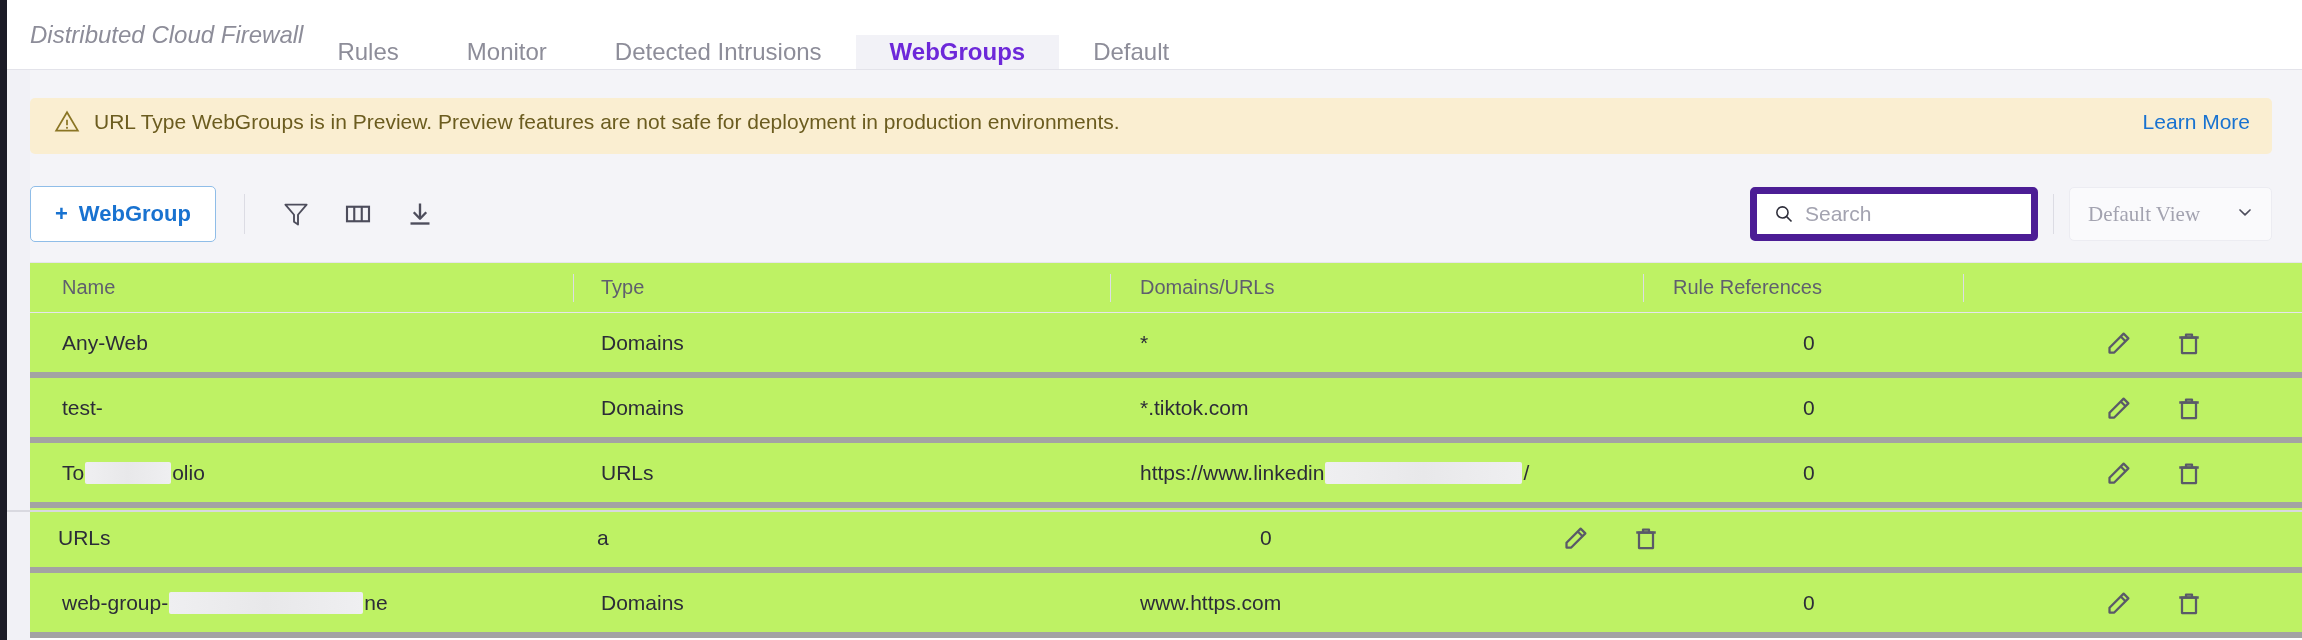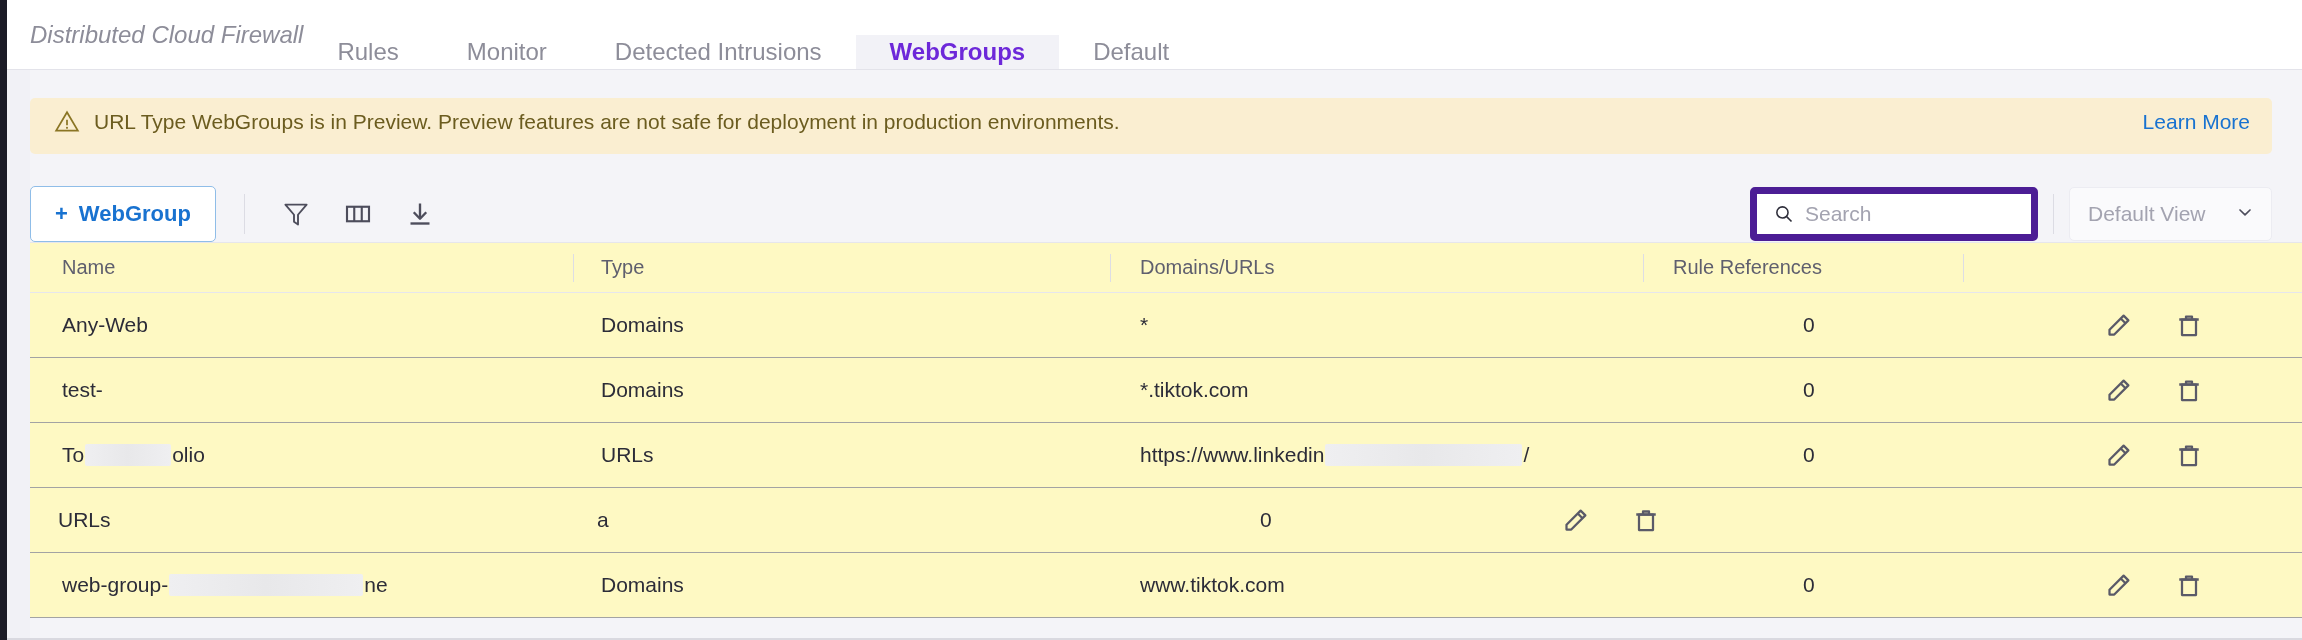--- a/index.html
+++ b/index.html
@@ -4,21 +4,21 @@
 <style>
   * { box-sizing: border-box; margin: 0; padding: 0; }
   html, body {
     width: 2302px; height: 640px;
     font-family: "Liberation Sans", sans-serif;
     background: #ffffff;
     overflow: hidden;
   }
   #app {
     position: relative;
-    width: 2302px; height: 640px;
+    width: 2302px; height: 512px;
     background: #f4f4f8;
   }
   
   .left-rail {
     position: absolute; left: 0; top: 0;
     width: 7px; height: 640px;
     background: #1b1b26;
   }
   .left-gutter {
     position: absolute; left: 7px; top: 0;
@@ -150,34 +150,35 @@
     margin: 0 15px;
   }
   .view-select {
     width: 203px; height: 54px;
     background: #fafafc;
     border: 1px solid #ececf2;
     border-radius: 5px;
     display: flex; align-items: center; justify-content: space-between;
     padding: 0 16px 0 18px;
     cursor: pointer;
+    font-family: Liberation Serif, serif;
   }
   .view-select .vlabel { font-size: 21px; color: #a3a3b0; }
 
   
   .table {
-    position: absolute; left: 30px; top: 242px;
+    position: absolute; left: 30px; top: 262px;
     width: 2272px;
-    background: #fef9c3;
+    background: #bef264;
     border-top: 1px solid #e6e6ec;
   }
   .trow {
     display: flex; align-items: center;
     height: 65px;
-    border-bottom: 1px solid #a3a3a3;
+    border-bottom: 6px solid #a3a3a3;
     position: relative;
   }
   .trow.head { height: 50px; border-bottom: 1px solid #e6e6ec; }
   .trow.body { height: 65px; }
   .cell { display: flex; align-items: center; height: 100%; position: relative; }
   .c-name  { width: 543px; padding-left: 32px; }
   .c-type  { width: 537px; padding-left: 28px; }
   .c-dom   { width: 533px; padding-left: 30px; }
   .c-rule  { width: 320px; padding-left: 30px; }
   .c-act   { width: 339px; }
@@ -478,21 +479,21 @@
               <span>web-group-</span>
               <span class="redact" style="width:194px"></span>
               <span>ne</span>
             </span>
           </div>
           <div class="cell c-type">
             <span class="td">Domains</span>
           </div>
           <div class="cell c-dom">
             <span class="td">
-              <span>www.tiktok.com</span>
+              <span>www.https.com</span>
             </span>
           </div>
           <div class="cell c-rule">
             <span class="td num">0</span>
           </div>
           <div class="cell c-act">
             <div class="actions">
               <span class="act-icon">
                 <svg width="30" height="30" viewBox="0 0 24 24">
                   <path d="M4.4 19.6 L4.4 15.8 L15.7 4.5 L19.5 8.3 L8.2 19.6 Z" fill="none" stroke="#5a5a68" stroke-width="1.8" stroke-linejoin="round"></path>

